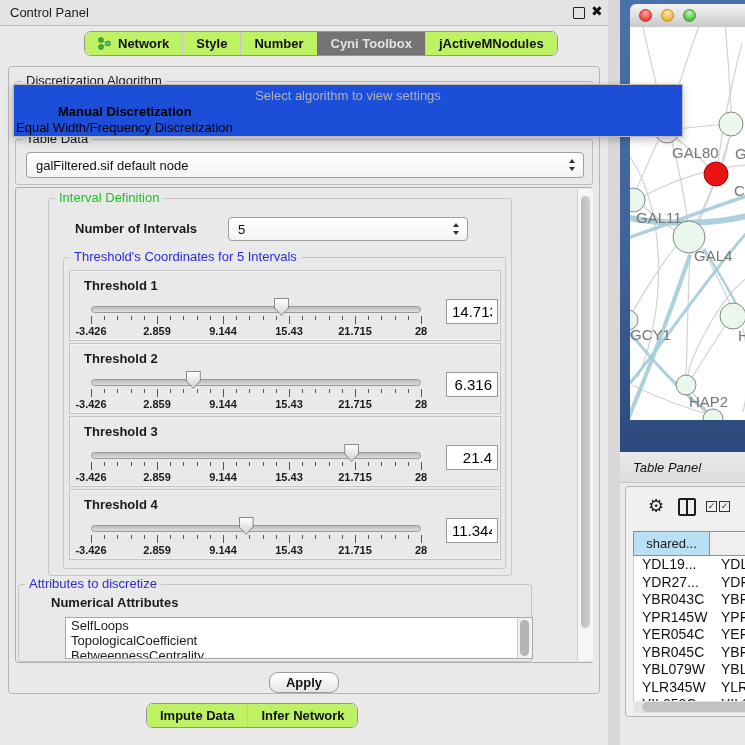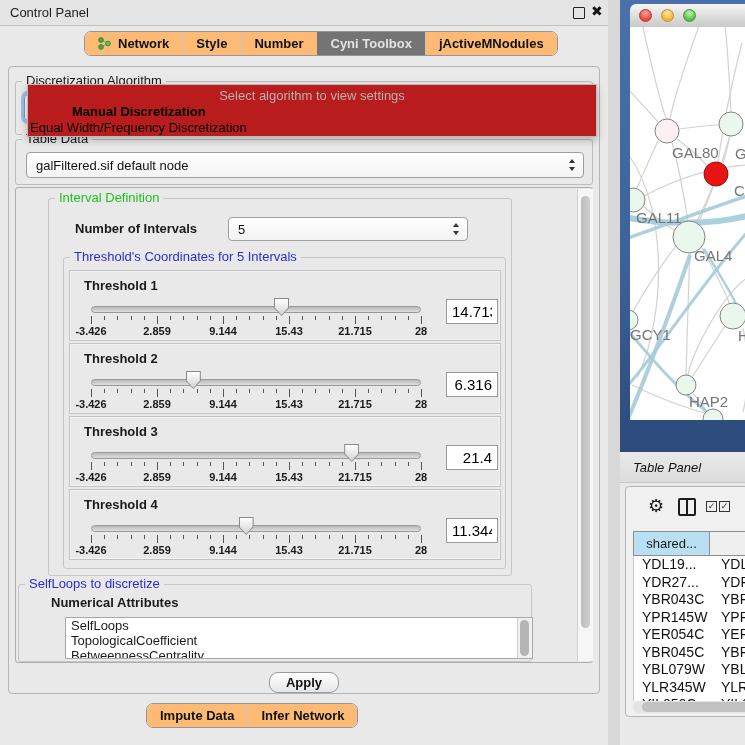--- a/index.html
+++ b/index.html
@@ -8,41 +8,41 @@
   .abs{position:absolute;}
 
   
   #titlebar{left:0;top:0;width:610px;height:25px;background:#e4e4e4;border-bottom:1px solid #c2c2c2;}
   #titlebar .t{position:absolute;left:10px;top:5px;font-size:13px;color:#1c1c1c;}
   .win-float{position:absolute;left:573px;top:7px;width:10px;height:10px;border:1.5px solid #222;border-radius:1px;background:transparent;}
   .win-close{position:absolute;left:591px;top:3px;font-size:14px;font-weight:bold;color:#111;font-family:"DejaVu Sans",sans-serif;}
 
   
   .tabbar{display:flex;align-items:stretch;background:#fff;border:1px solid #969696;border-radius:7px;overflow:hidden;height:25px;box-sizing:border-box;}
-  .tab{display:flex;align-items:center;padding:0 13px;font-size:13px;font-weight:bold;color:#111;background:#fdba74;white-space:nowrap;}
+  .tab{display:flex;align-items:center;padding:0 13px;font-size:13px;font-weight:bold;color:#111;background:#bef264;white-space:nowrap;}
   .tab + .tab{border-left:1px solid #c6c6c6;justify-content:flex-end;}
   .tab.active{background:#747474;color:#e3e3e3;border-left:1px solid #747474;}
   .tab .net-ic{margin-right:7px;display:inline-block;line-height:0;}
 
   
   #outer-panel{left:8px;top:66px;width:592px;height:628px;border:1px solid #b5b5b5;border-radius:4px;background:#e9e9e9;box-sizing:border-box;}
   .group{position:absolute;border:1px solid #bdbdbd;border-radius:3px;box-sizing:border-box;}
   .gtitle{position:absolute;top:-9px;left:6px;background:#e9e9e9;padding:0 4px;font-size:13px;white-space:nowrap;}
   .gtitle.green{color:#1fc11f;}
   .gtitle.blue{color:#2b2bd6;}
 
   .combo{position:absolute;background:linear-gradient(#ffffff,#f3f3f3);border:1px solid #9f9f9f;border-radius:4px;font-size:13px;display:flex;align-items:center;padding:0 9px;box-sizing:border-box;color:#111;}
   .combo .spin{position:absolute;right:7px;top:50%;transform:translateY(-50%);width:7px;height:12px;}
   .combo .spin:before,.combo .spin:after{content:"";position:absolute;left:0;border-left:3.5px solid transparent;border-right:3.5px solid transparent;}
   .combo .spin:before{top:0;border-bottom:4px solid #333;}
   .combo .spin:after{bottom:0;border-top:4px solid #333;}
   .combo.focused{box-shadow:0 0 0 3px rgba(100,155,220,.55);border-color:#6f9fd8;}
 
   
-  #algo-popup{left:27px;top:84px;width:570px;height:53px;background:#b91c1c;border:1px solid #b9b9b9;box-shadow:0 3px 8px rgba(0,0,0,.25);z-index:60;box-sizing:border-box;}
+  #algo-popup{left:13px;top:84px;width:670px;height:53px;background:#1d4ed8;border:1px solid #b9b9b9;box-shadow:0 3px 8px rgba(0,0,0,.25);z-index:60;box-sizing:border-box;}
   #algo-popup .hint{position:absolute;top:3px;left:0;width:100%;text-align:center;font-size:13px;color:#b3b3b3;}
   #algo-popup .opt{position:absolute;left:2px;font-size:13px;color:#000;white-space:nowrap;}
   #algo-popup .opt.b{font-weight:bold;margin-left:42px;}
 
   
   #scrollpane{left:14px;top:186px;width:578px;height:476px;border:1px solid #adadad;background:#e9e9e9;box-sizing:border-box;}
   #main-vscroll{position:absolute;left:561px;top:1px;width:15px;height:472px;background:#f6f6f6;border-left:1px solid #cfcfcf;}
   #main-vscroll .thumb{position:absolute;left:3px;top:7px;width:9px;height:432px;background:linear-gradient(90deg,#bdbdbd,#cfcfcf);border-radius:5px;}
 
   
@@ -340,21 +340,21 @@
                   <span style="left:234.0px;">21.715</span>
                   <span style="left:300.0px;">28</span>
                 </div>
                 <input class="th-value" value="11.344" style="">
               </div>
             </div>
         </div>
       </div>
 
       <div class="group" style="left:2px;top:396px;width:514px;height:78px;border-color:#c7c7c7;">
-        <span class="gtitle blue">SelfLoops to discretize</span>
+        <span class="gtitle blue">Attributes to discretize</span>
         <span class="abs" style="left:32px;top:10px;font-size:13px;font-weight:bold;">Numerical Attributes</span>
         <div id="attr-list">
           <div id="attr-items">
               <div class="item">SelfLoops</div>
               <div class="item">TopologicalCoefficient</div>
               <div class="item">BetweennessCentrality</div>
             </div>
           <div id="attr-scroll">
               <div class="thumb"></div>
             </div>

